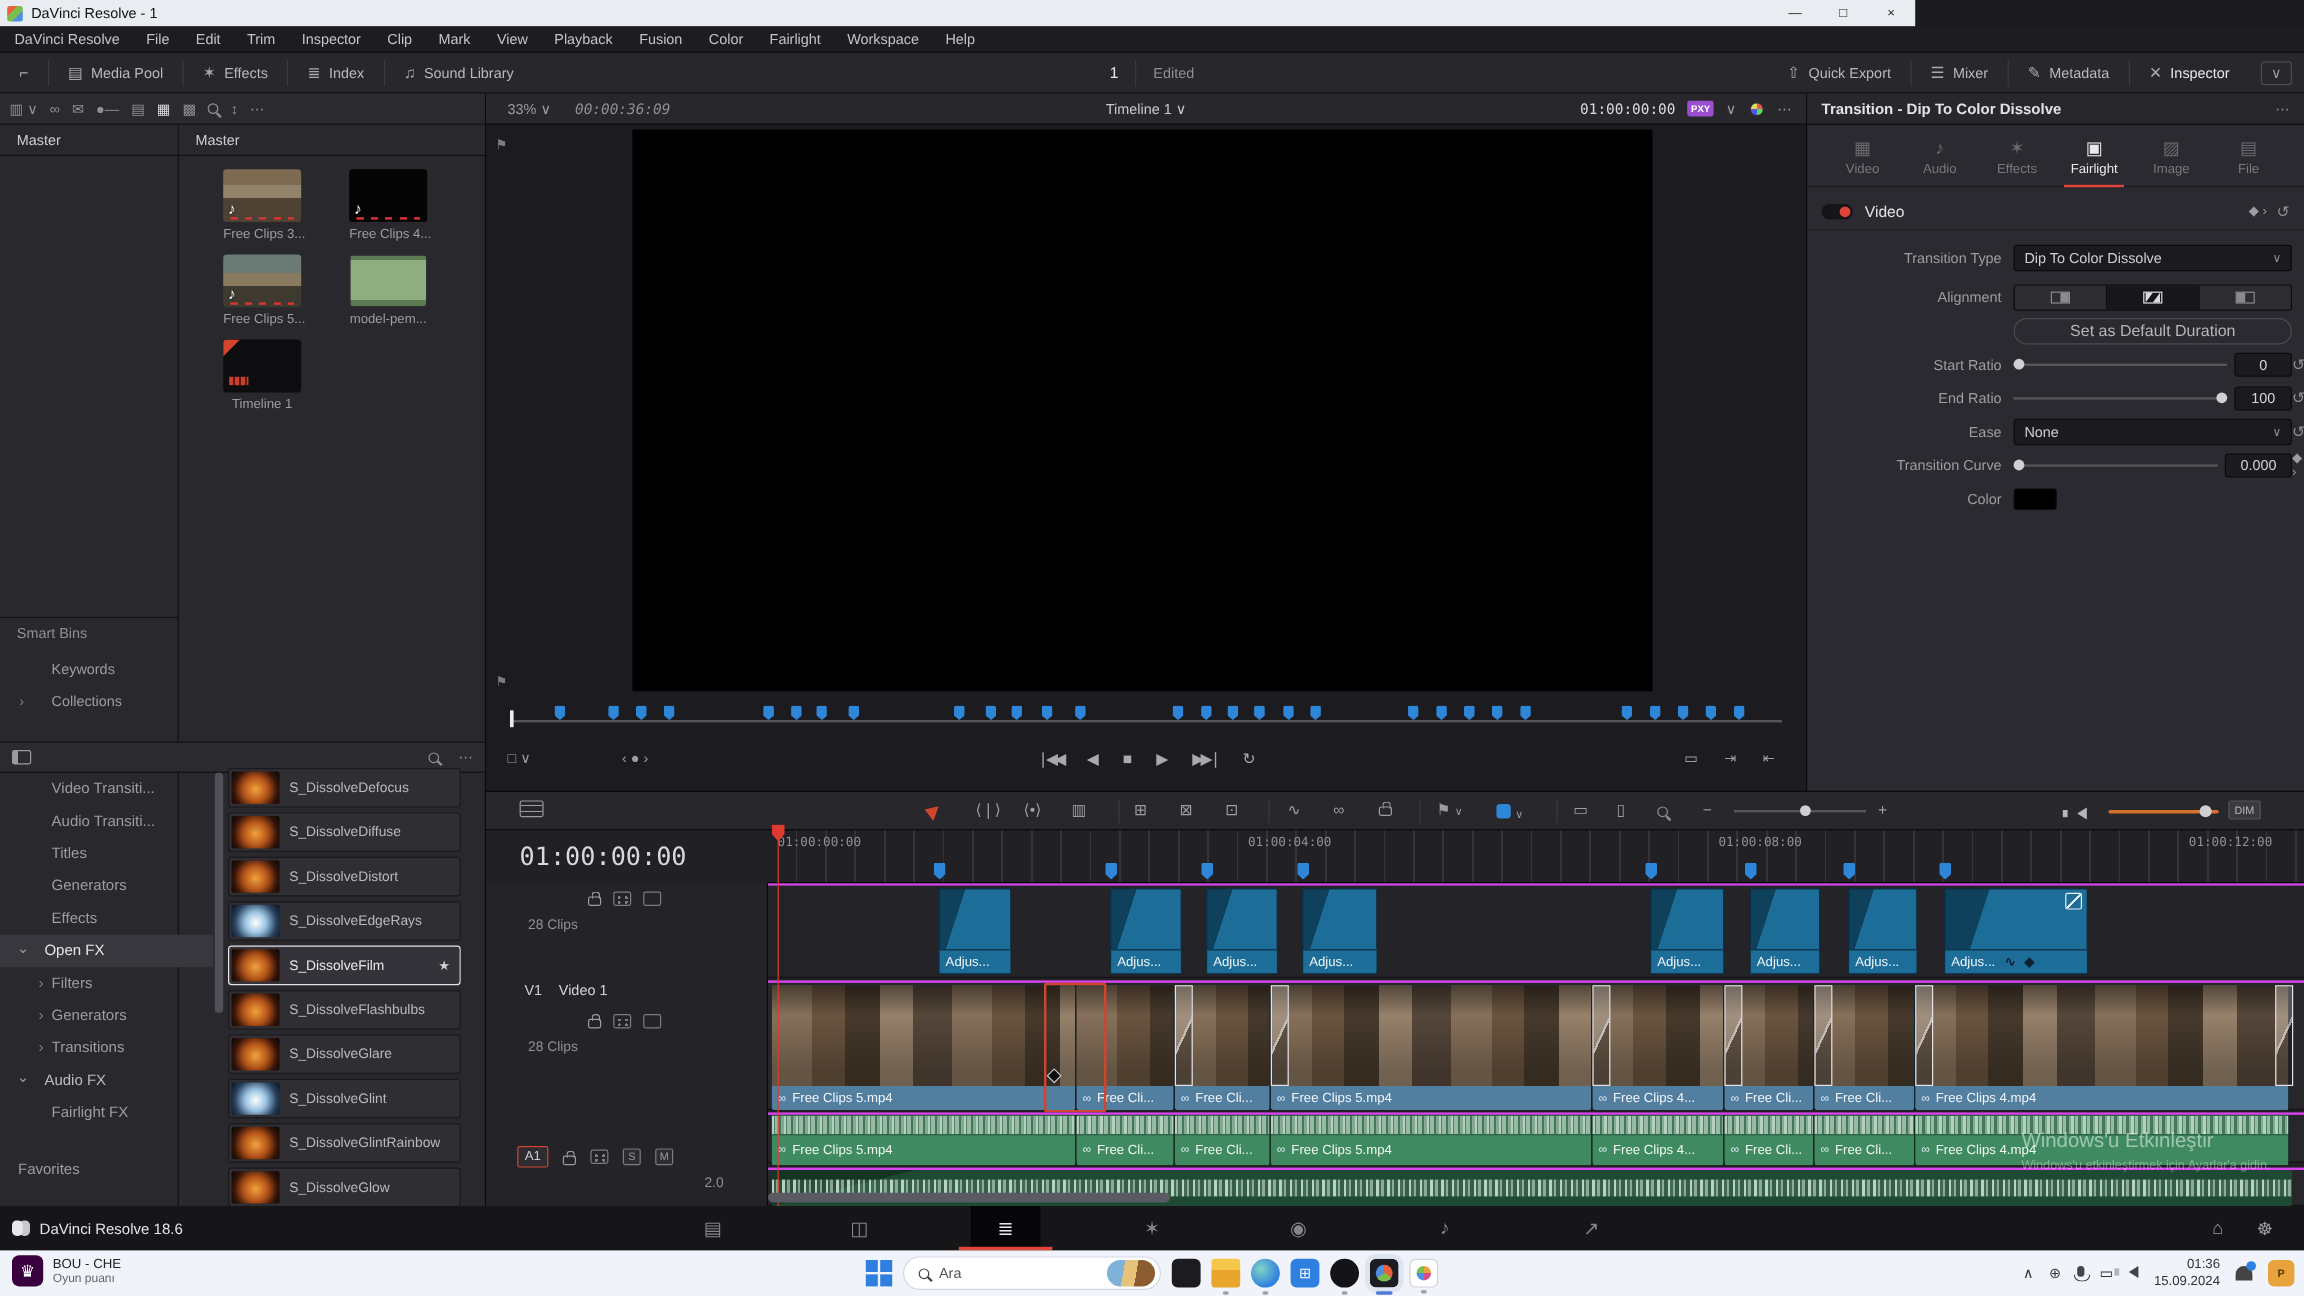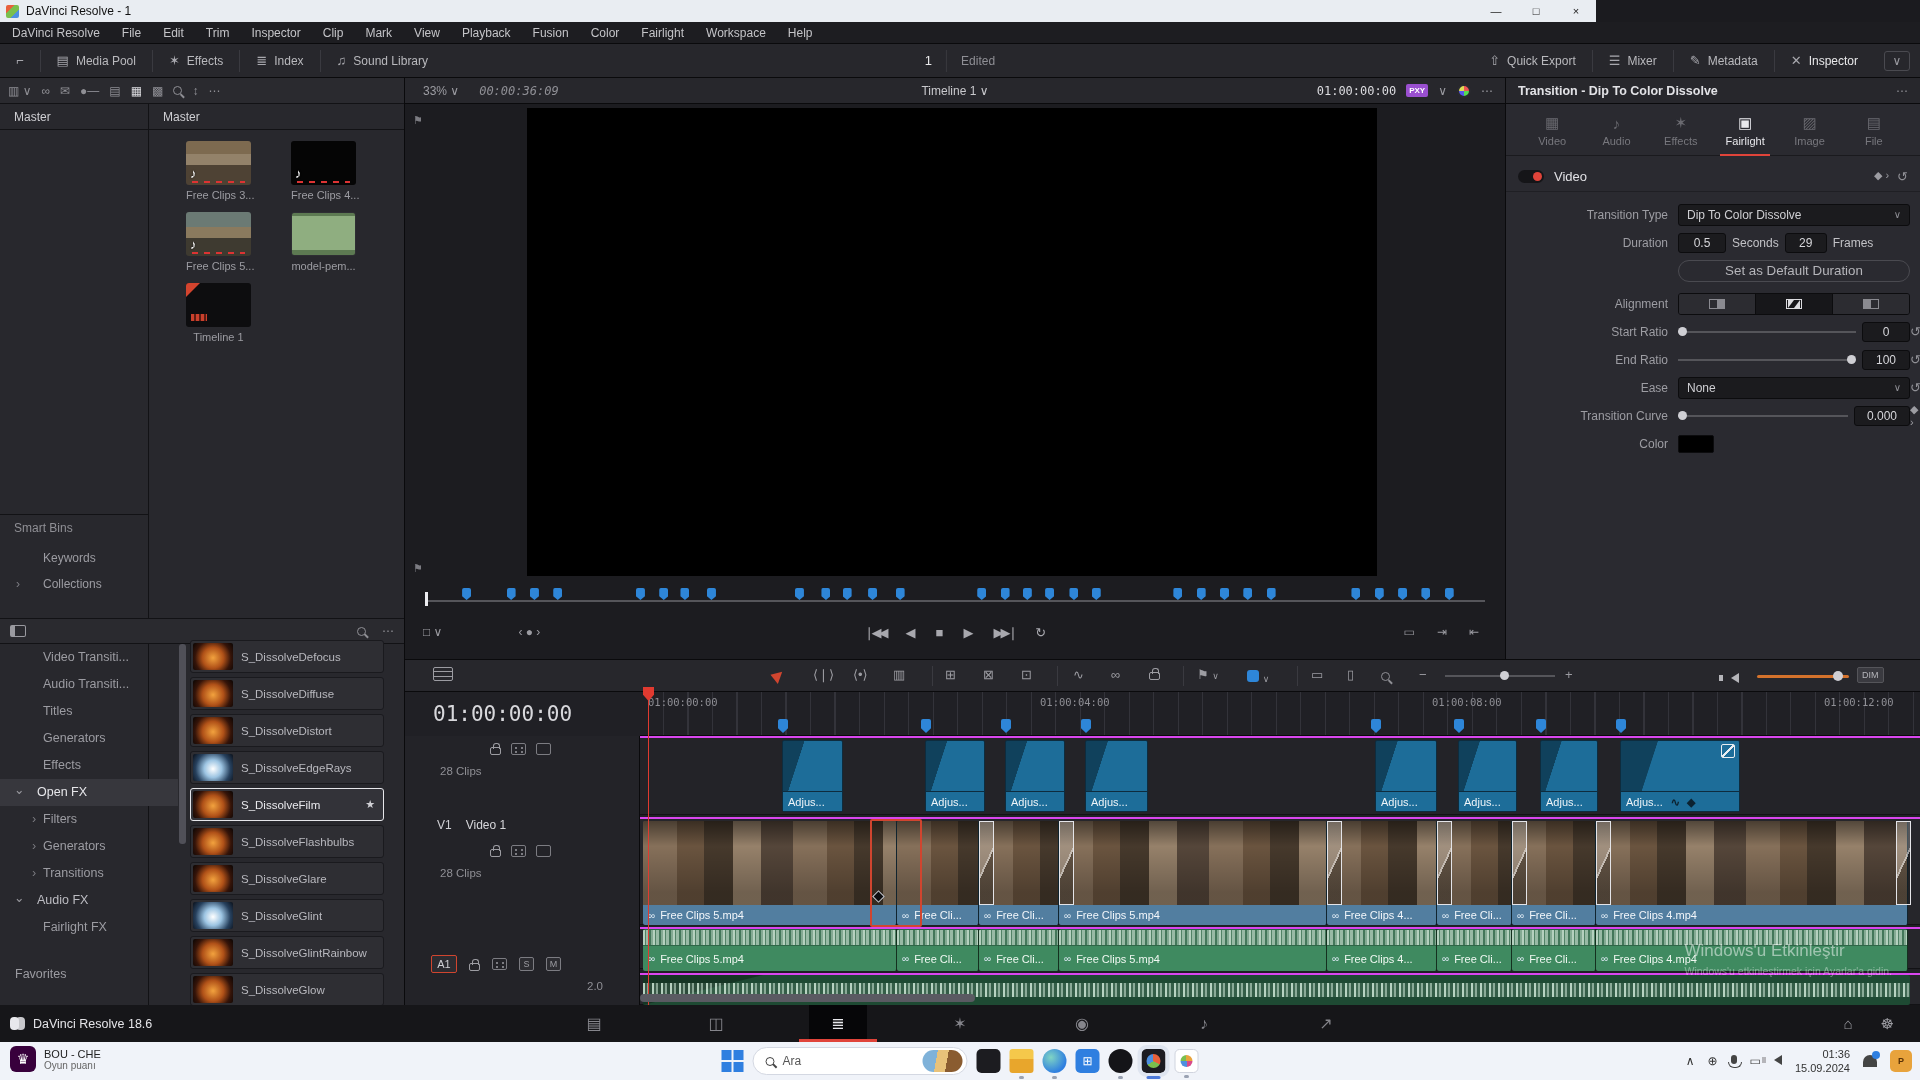--- a/index.html
+++ b/index.html
@@ -553,50 +553,41 @@
 
   <div class="irow" style="margin-top:10px;">
     <span class="ilabel">Transition Type</span>
     <span class="ictrl">
         <span class="dd">
           <span>Dip To Color Dissolve</span>
           <span class="ch">∨</span>
         </span>
       </span>
   </div>
-  <div class="irow">
-    <span class="ilabel">Duration</span>
-    <span class="ictrl">
-      <span class="vbox">0.5</span>
-      <span class="unit">Seconds</span>
-      <span class="vbox" style="width:42px;">29</span>
-      <span class="unit">Frames</span>
-    </span>
-  </div>
-  <div class="irow">
-    <span class="ilabel"></span>
-    <span class="ictrl">
-        <button class="pillbtn">Set as Default Duration</button>
-      </span>
-  </div>
   <div class="irow" style="margin-top:8px;">
     <span class="ilabel">Alignment</span>
     <span class="ictrl">
       <span class="seg">
         <span class="s">
             <span class="alico l"></span>
           </span>
         <span class="s active">
             <span class="alico c"></span>
           </span>
         <span class="s">
             <span class="alico r"></span>
           </span>
       </span>
     </span>
+  </div>
+  <div class="irow">
+    <span class="ilabel"></span>
+    <span class="ictrl">
+        <button class="pillbtn">Set as Default Duration</button>
+      </span>
   </div>
   <div class="irow">
     <span class="ilabel">Start Ratio</span>
     <span class="ictrl">
       <span class="slider">
           <span class="knob" style="left:0;"></span>
         </span>
       <span class="vbox">0</span>
     </span>
     <span class="iaux">

